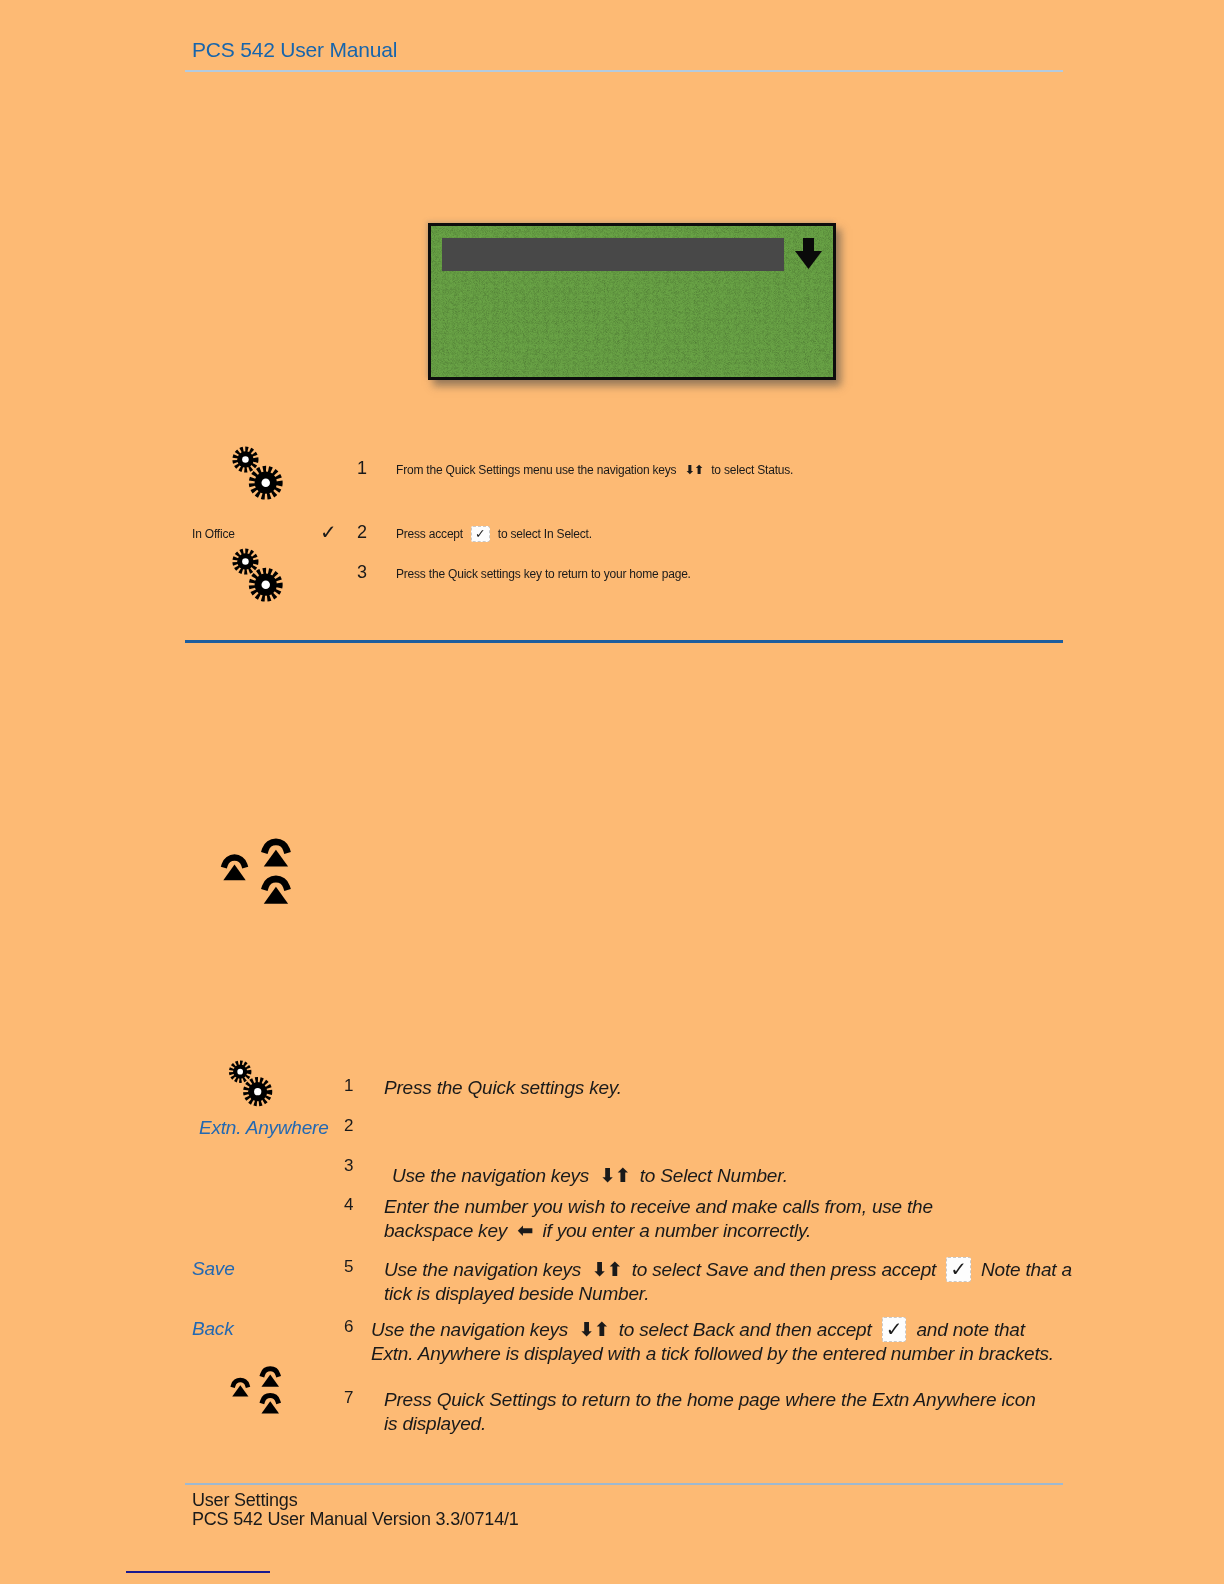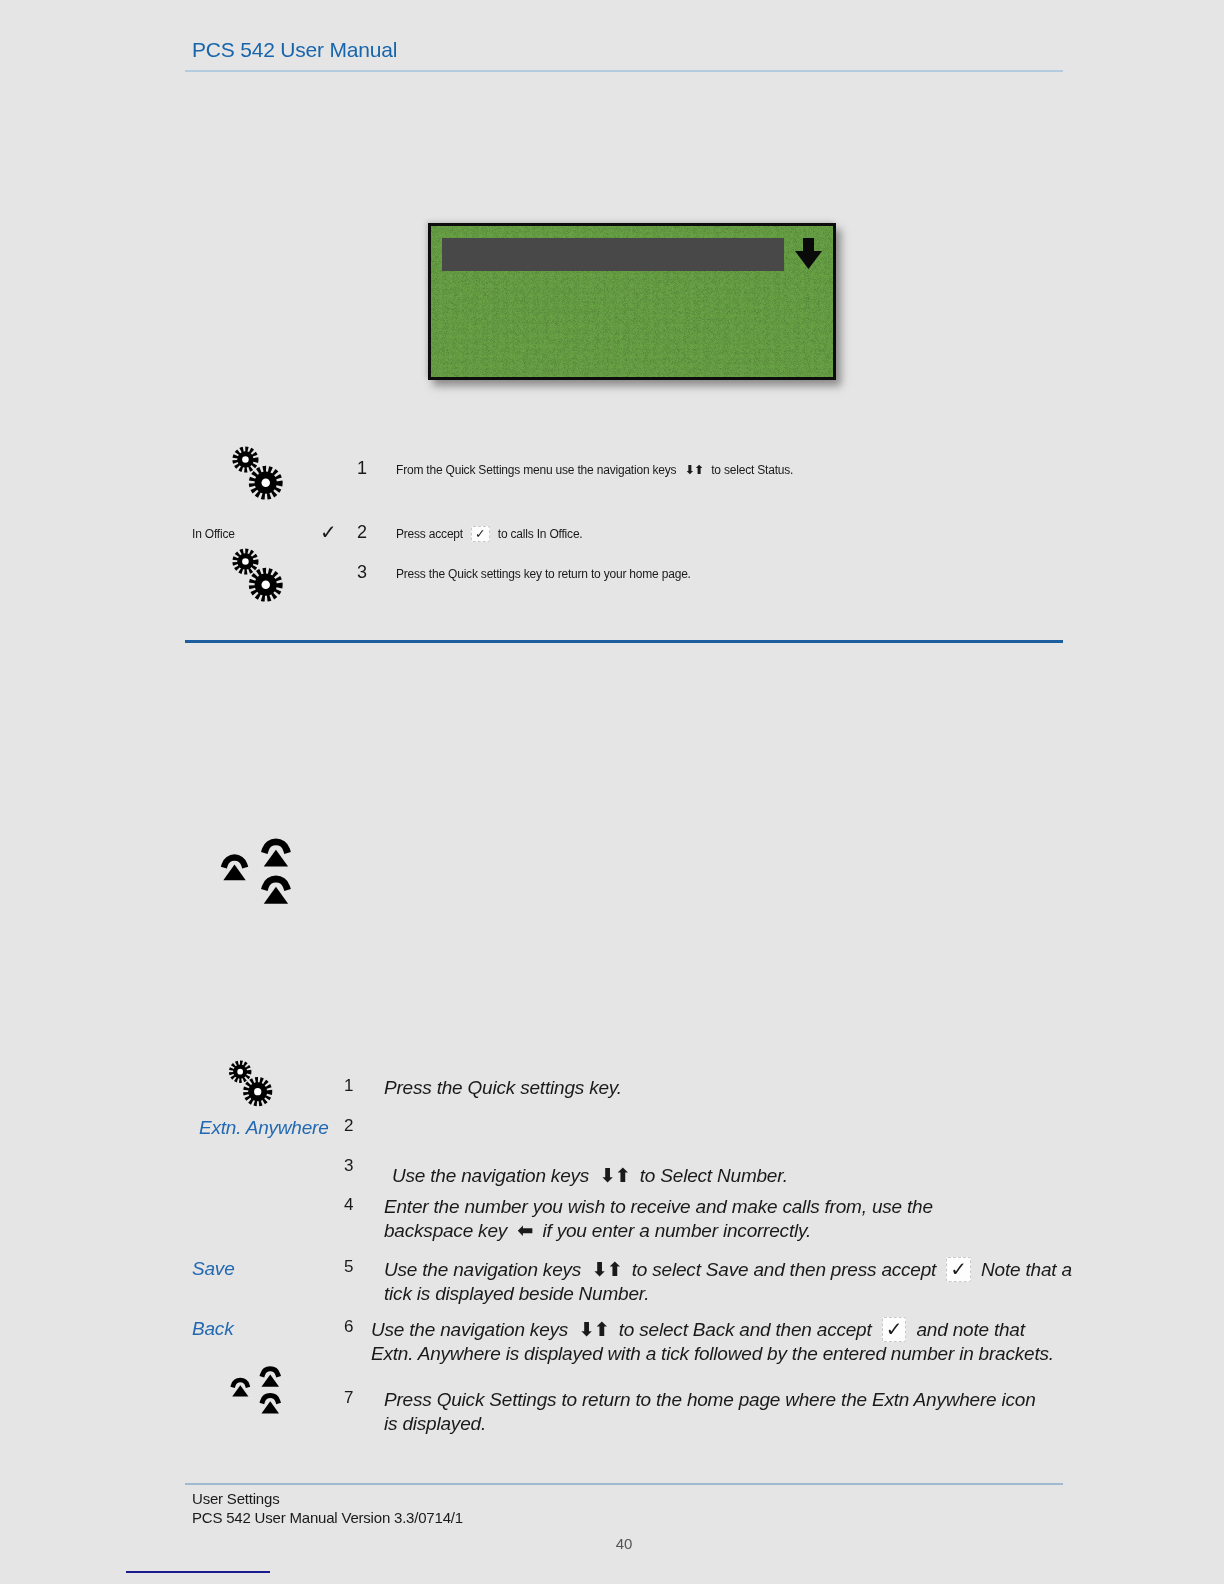--- a/index.html
+++ b/index.html
@@ -1,17 +1,17 @@
 <!DOCTYPE html>
 <html><head>
 <meta charset="utf-8">
 <style>
   html,body{margin:0;padding:0;background:#ffffff;}
   .page{
-    position:relative;width:1224px;height:1584px;background:#e5e5e5;
+    position:relative;width:1224px;height:1584px;background:#fdba74;
     font-family:"Liberation Sans",sans-serif;color:#1a1a1a;overflow:hidden;
     letter-spacing:-0.2px;
   }
   .abs{position:absolute;}
 
   
   .header-title{left:192px;top:38px;font-size:21px;color:#1765ac;}
   .header-rule{left:185px;top:70px;width:878px;height:2px;background:#b3cbe0;}
 
   
@@ -38,21 +38,21 @@
     font-size:1.05em;line-height:1.15;letter-spacing:0;
   }
   .tick{font-family:"DejaVu Sans",sans-serif;font-weight:700;font-size:20px;}
 
   
   .mid-rule{left:185px;top:640px;width:878px;height:3px;background:#1d5e9e;}
   .footer-rule{left:185px;top:1483px;width:878px;height:2px;background:#9fb9d0;}
   .bottom-rule{left:126px;top:1571px;width:144px;height:2px;background:#1a1a8f;}
 
   
-  .footer-small{font-size:15px;color:#1a1a1a;letter-spacing:-0.2px;text-align:right;}
+  .footer-small{font-size:18px;color:#1a1a1a;letter-spacing:-0.2px;text-align:right;}
   .page-num{left:185px;top:1535px;width:878px;text-align:center;font-size:15px;color:#555;}
 
   .icon-svg{display:block;}
 </style>
 </head>
 <body>
 
 <svg width="0" height="0" style="position:absolute" aria-hidden="true">
   <defs>
     <symbol id="gears" viewBox="0 0 60 60">
@@ -111,21 +111,21 @@
     <span class="k">⬇⬆</span>
     <span>to select Status.</span>
   </p>
 
   <span class="abs s1-text label-black" style="left:192px;top:522px">In Office</span>
   <span class="abs tick" style="left:320px;top:520px">✓</span>
   <span class="abs num" style="left:357px;top:522px">2</span>
   <p class="abs s1-text" style="left:396px;top:522px;width:640px;margin:0">
     <span>Press accept</span>
     <span class="accept-key">✓</span>
-    <span>to calls In Office.</span>
+    <span>to select In Select.</span>
   </p>
 
   <svg class="abs icon-svg" style="left:229px;top:548px;width:58px;height:58px">
       <use href="#gears"></use>
     </svg>
   <span class="abs num" style="left:357px;top:562px">3</span>
   <p class="abs s1-text" style="left:396px;top:562px;width:640px;margin:0">
     <span>Press the Quick settings key to return to your home page.</span>
   </p>
 
@@ -184,16 +184,15 @@
       <use href="#phones"></use>
     </svg>
   <span class="abs num2" style="left:344px;top:1388px">7</span>
   <p class="abs s2-text" style="left:384px;top:1388px;width:655px;margin:0">
     <span>Press Quick Settings to return to the home page where the Extn Anywhere icon is displayed.</span>
   </p>
 
   <div class="abs footer-rule"></div>
   <div class="abs footer-small" style="left:192px;top:1490px">User Settings</div>
   <div class="abs footer-small" style="left:192px;top:1509px">PCS 542 User Manual Version 3.3/0714/1</div>
-  <div class="abs page-num">40</div>
   <div class="abs bottom-rule"></div>
 
 </div>
 
 </body></html>

